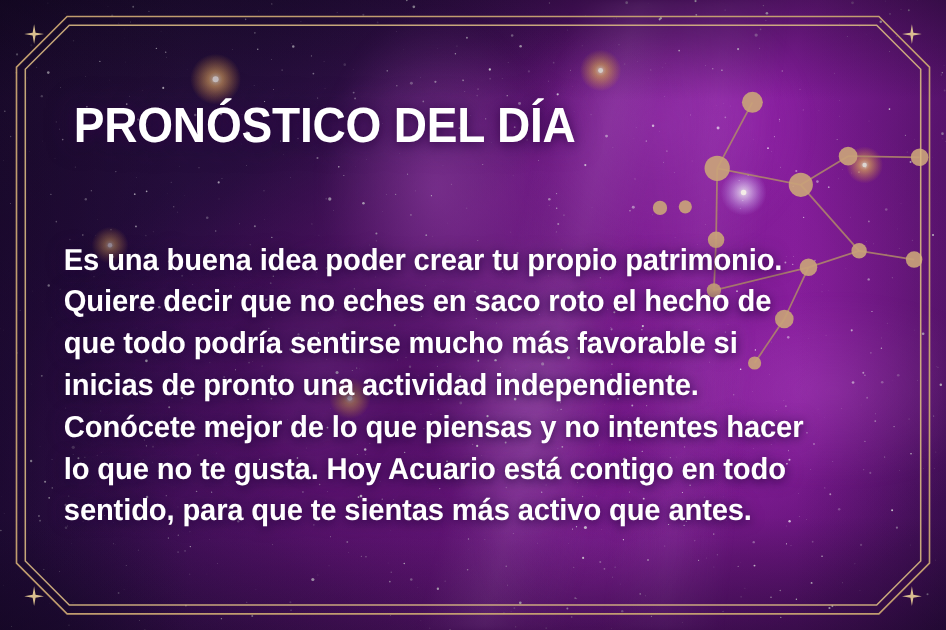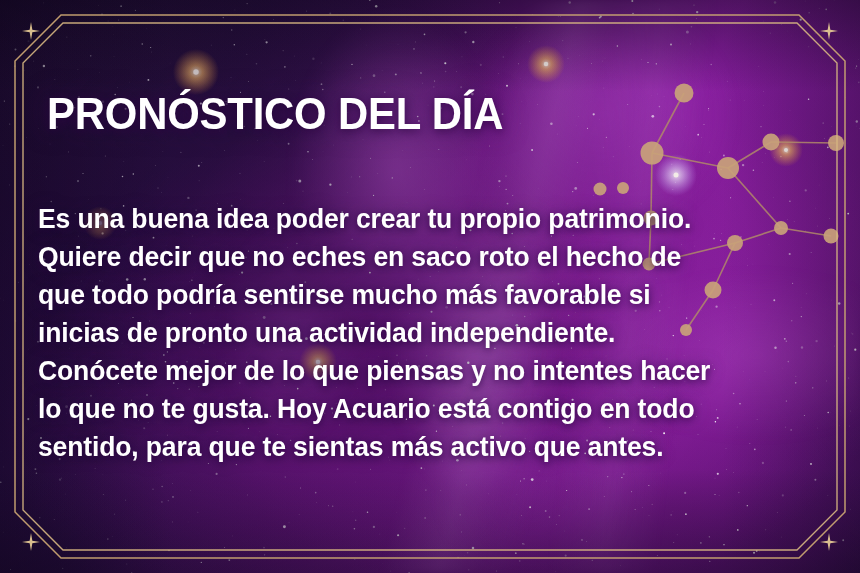--- a/index.html
+++ b/index.html
@@ -67,20 +67,21 @@
   #constellation svg{display:block;width:860px;height:573px;}
 
   
   #frame{position:absolute;inset:0;}
   #frame svg{display:block;width:860px;height:573px;}
 
   
   #content{
     position:absolute;
     inset:0;
+    margin-left:20px;
   }
 
   #headline{
     position:absolute;
     left:47px;
     top:90px;
     margin:0;
     color:#ffffff;
     font-size:45px;
     font-weight:bold;
@@ -88,21 +89,21 @@
     line-height:1.06;
     transform:scaleX(.93);
     transform-origin:left center;
     text-shadow:0 2px 10px rgba(40,6,60,.75), 0 0 26px rgba(70,10,100,.5);
     white-space:nowrap;
   }
 
   #body-copy{
     position:absolute;
     left:38px;
-    top:200px;
+    top:217px;
     width:790px;
   }
   #body-copy p{
     margin:0;
     color:#ffffff;
     font-size:27.5px;
     font-weight:bold;
     line-height:38px;
     letter-spacing:-0.15px;
     transform:scaleX(.965);

